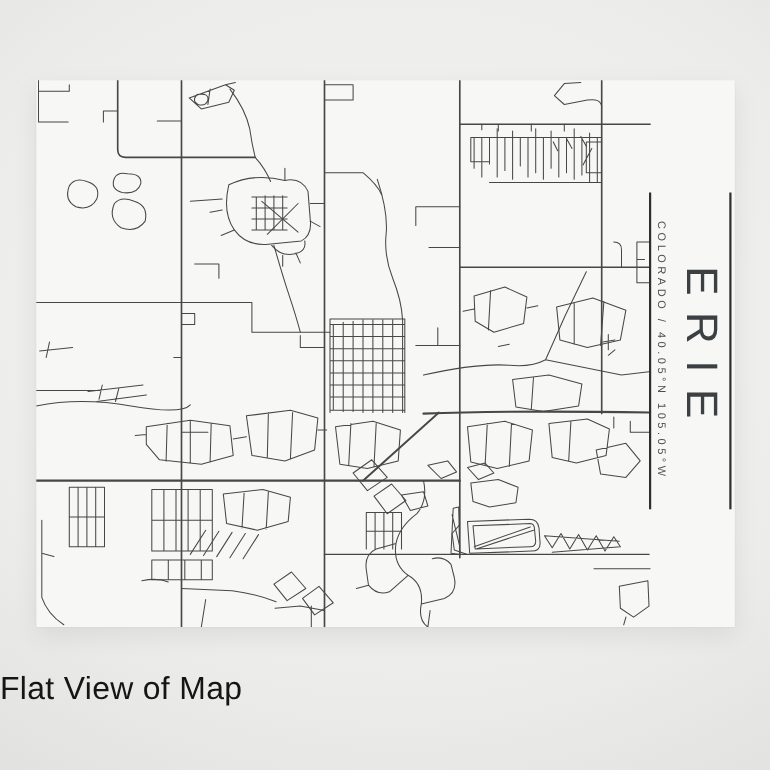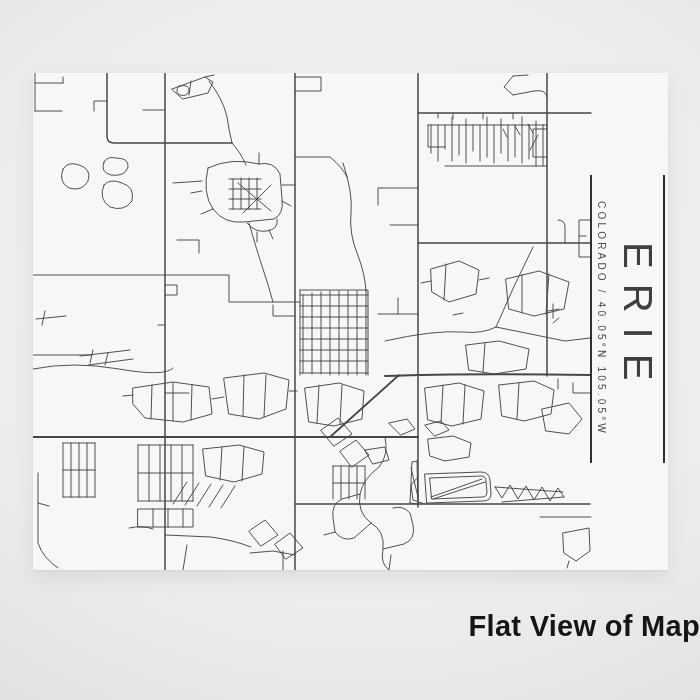--- a/index.html
+++ b/index.html
@@ -31,22 +31,22 @@
   }
   .poster-subtitle{
     writing-mode:vertical-rl;white-space:nowrap;
     font-size:10px;letter-spacing:3.2px;color:var(--subtitle-text,#4a4d50);
   }
   .poster-title{
     writing-mode:vertical-rl;white-space:nowrap;
     font-size:40px;font-weight:400;letter-spacing:15px;color:var(--title-text,#3c4043);
   }
   .caption{
-    position:absolute;left:0;top:610px;width:700px;text-align:right;
-    font-size:29px;font-weight:700;letter-spacing:.3px;color:var(--caption-text,#151515);
+    position:absolute;left:0;top:610px;width:700px;text-align:left;
+    font-size:29px;font-weight:400;letter-spacing:.3px;color:var(--caption-text,#151515);
   }
 </style>
 </head>
 <body>
 
 <div class="stage">
   <div class="poster">
 
     <svg class="map" viewBox="0 0 635 497" aria-hidden="true">
 

